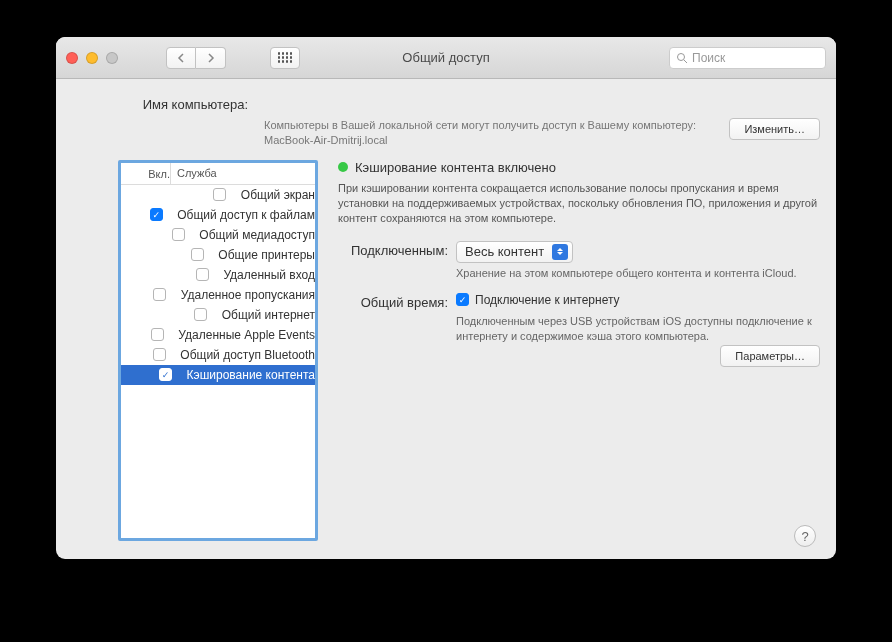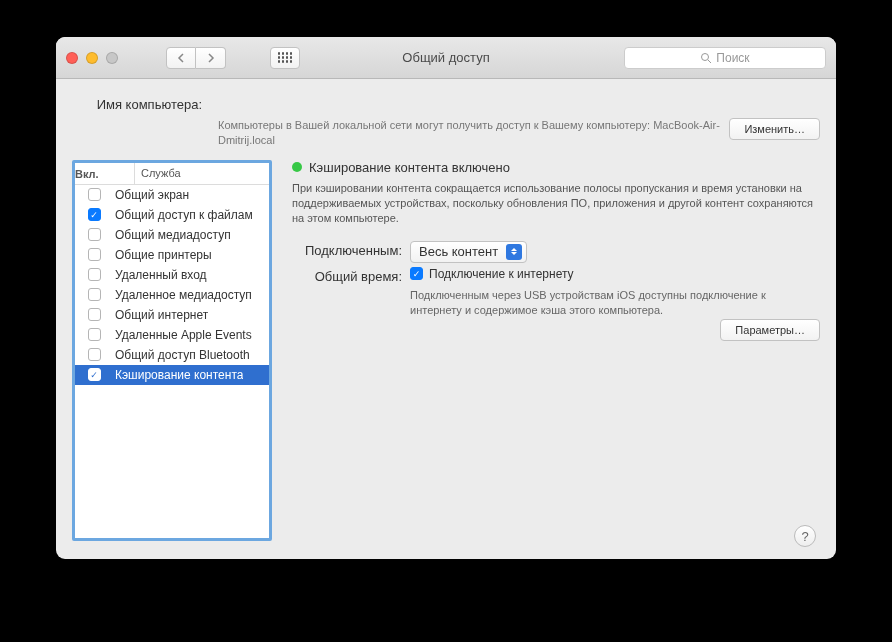--- a/index.html
+++ b/index.html
@@ -9,37 +9,37 @@
 .traffic { display:flex; gap:8px; margin-right:12px; }
 .tl { width:12px; height:12px; border-radius:50%; border:0.5px solid rgba(0,0,0,0.15); }
 .tl.red{background:#ff5f57;} .tl.yel{background:#febc2e;} .tl.grn{background:#c7c7c7;}
 .navseg { display:flex; margin-right:8px; }
 .navbtn { width:30px; height:22px; background:linear-gradient(#fff,#f2f2f2); border:1px solid #c2c2c2; display:flex; align-items:center; justify-content:center; color:#888; font-size:12px; }
 .navbtn:first-child{border-radius:4px 0 0 4px;} .navbtn:last-child{border-radius:0 4px 4px 0; border-left:none;}
 .gridbtn { width:30px; height:22px; background:linear-gradient(#fff,#f2f2f2); border:1px solid #c2c2c2; border-radius:4px; display:flex; align-items:center; justify-content:center; }
 .dots { display:grid; grid-template-columns:repeat(4,2.5px); grid-template-rows:repeat(3,2.5px); gap:1.5px; }
 .dots span{background:#555;border-radius:50%;}
 .wtitle { position:absolute; left:0; right:0; text-align:center; font-size:13px; font-weight:500; color:#4a4a4a; pointer-events:none; }
-.search { margin-left:auto; width:202px; height:22px; background:#fff; border:1px solid #ccc; border-radius:4px; display:flex; align-items:center; padding:0 6px; color:#999; font-size:12px; gap:4px;justify-content:center; }
+.search { margin-left:auto; width:157px; height:22px; background:#fff; border:1px solid #ccc; border-radius:4px; display:flex; align-items:center; padding:0 6px; color:#999; font-size:12px; gap:4px; }
 .search svg{flex:none;}
-.body { flex:1; padding:18px 16px; display:flex; flex-direction:column; position:relative; }
+.body { flex:1; padding:18px 16px; display:flex; flex-direction:column; position:relative;margin-left:46px; }
 .toprow { display:flex; align-items:center; gap:8px; margin-bottom:6px; }
 .toplabel { width:130px; text-align:right; font-size:13px; color:#333; }
 .topinput { flex:1; height:22px; border:1px solid #c8c8c8; border-radius:4px; background:#fff; padding:0 6px; font-size:13px; color:#333; }
 .subrow { display:flex; align-items:flex-start; gap:8px; margin-bottom:12px; }
 .subtext { font-size:11px; color:#777; line-height:1.35; }
 .spacer130 { width:138px; flex:none; }
 .macbtn { background:linear-gradient(#fff,#f2f2f2); border:1px solid #c2c2c2; border-radius:4px; padding:2px 14px; font-size:11px; color:#333; height:22px; }
 .mainarea { display:flex; gap:20px; flex:1; }
 .servicebox { width:200px; background:#fff; border:3px solid #6ca7e0; border-radius:2px; display:flex; flex-direction:column; overflow:hidden; }
 .svchead { height:22px; background:#fff; border-bottom:1px solid #dcdcdc; display:flex; align-items:center; font-size:11px; color:#555; }
-.svchead .c1{width:60px; text-align:left; border-right:1px solid #dcdcdc; height:100%; line-height:22px;font-weight:bold;}
+.svchead .c1{width:50px; text-align:right; border-right:1px solid #dcdcdc; height:100%; line-height:22px;}
 .svchead .c2{padding-left:6px;}
 .svcrows { flex:1; overflow:auto; }
-.svcrow { height:20px; display:flex; align-items:center; font-size:12px; color:#333; }
+.svcrow { height:20px; display:flex; align-items:center; font-size:12px; color:#333;justify-content:flex-end; }
 .svcrow.sel{ background:#2f6fcf; color:#fff; }
 .svcck { width:38px; display:flex; justify-content:center; }
 .ckbox { width:13px; height:13px; border:1px solid #b5b5b5; border-radius:3px; background:#fff; display:flex; align-items:center; justify-content:center; font-size:9px; color:#fff; }
 .ckbox.on{ background:#0a7aff; border-color:#0a7aff; }
 .svcrow.sel .ckbox{ border-color:#fff; }
 .svcrow.sel .ckbox.on{ background:#fff; color:#2f6fcf; }
 .svclabel{ padding-left:2px; white-space:nowrap; overflow:hidden; }
 .detail { flex:1; font-size:12px; color:#333; }
 .statusrow{ display:flex; align-items:center; gap:7px; margin-bottom:6px; }
 .dot{ width:10px; height:10px; border-radius:50%; background:#37c846; }
@@ -148,21 +148,21 @@
             <div class="svcrow">
               <div class="svcck">
                 <div class="ckbox"></div>
               </div>
               <div class="svclabel">Удаленный вход</div>
             </div>
             <div class="svcrow">
               <div class="svcck">
                 <div class="ckbox"></div>
               </div>
-              <div class="svclabel">Удаленное медиадоступ</div>
+              <div class="svclabel">Удаленное пропускания</div>
             </div>
             <div class="svcrow">
               <div class="svcck">
                 <div class="ckbox"></div>
               </div>
               <div class="svclabel">Общий интернет</div>
             </div>
             <div class="svcrow">
               <div class="svcck">
                 <div class="ckbox"></div>
@@ -191,20 +191,21 @@
         </div>
         <div class="desc">При кэшировании контента сокращается использование полосы пропускания и время установки на поддерживаемых устройствах, поскольку обновления ПО, приложения и другой контент сохраняются на этом компьютере.</div>
 
         <div class="row2">
           <div class="rlabel">Подключенным:</div>
           <div class="select">
             <span>Весь контент</span>
             <div class="selarrow"></div>
           </div>
         </div>
+        <div class="hint">Хранение на этом компьютере общего контента и контента iCloud.</div>
 
         <div class="row2">
           <div class="rlabel">Общий время:</div>
           <div style="display:flex;align-items:center;gap:6px">
             <div class="ckbox on">✓</div>
             <span>Подключение к интернету</span>
           </div>
         </div>
         <div class="hint2">Подключенным через USB устройствам iOS доступны подключение к интернету и содержимое кэша этого компьютера.</div>
 

